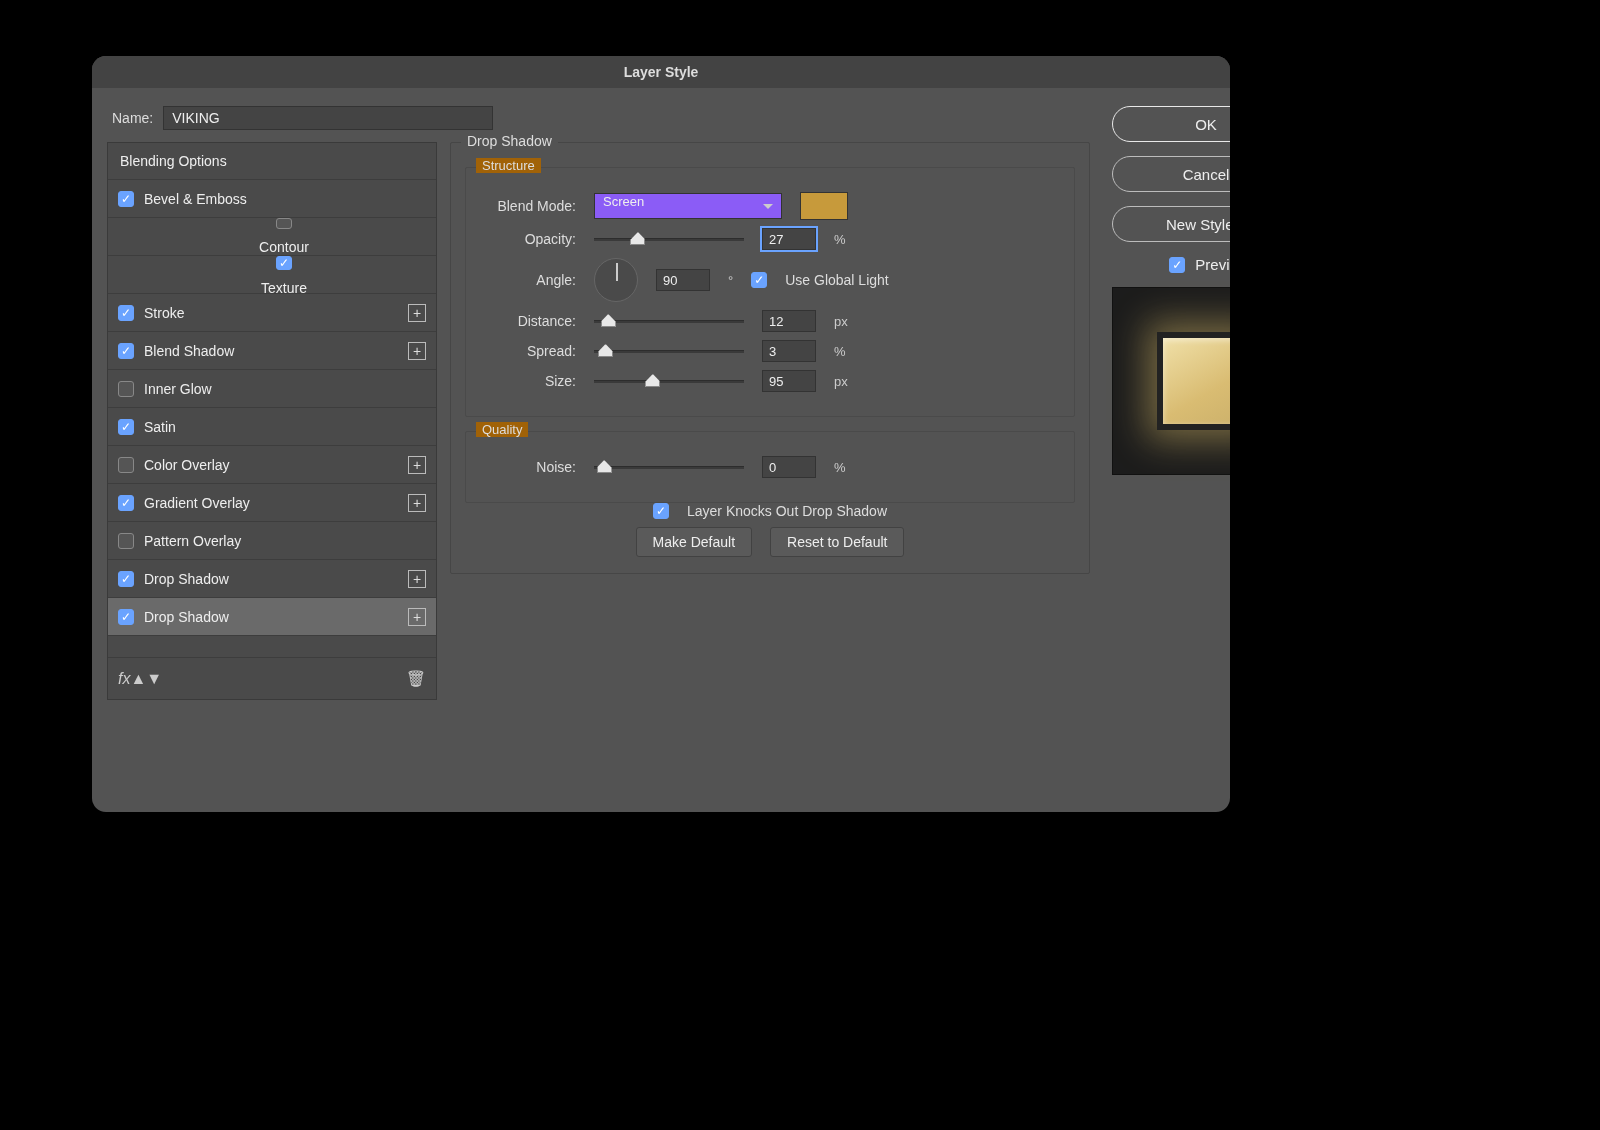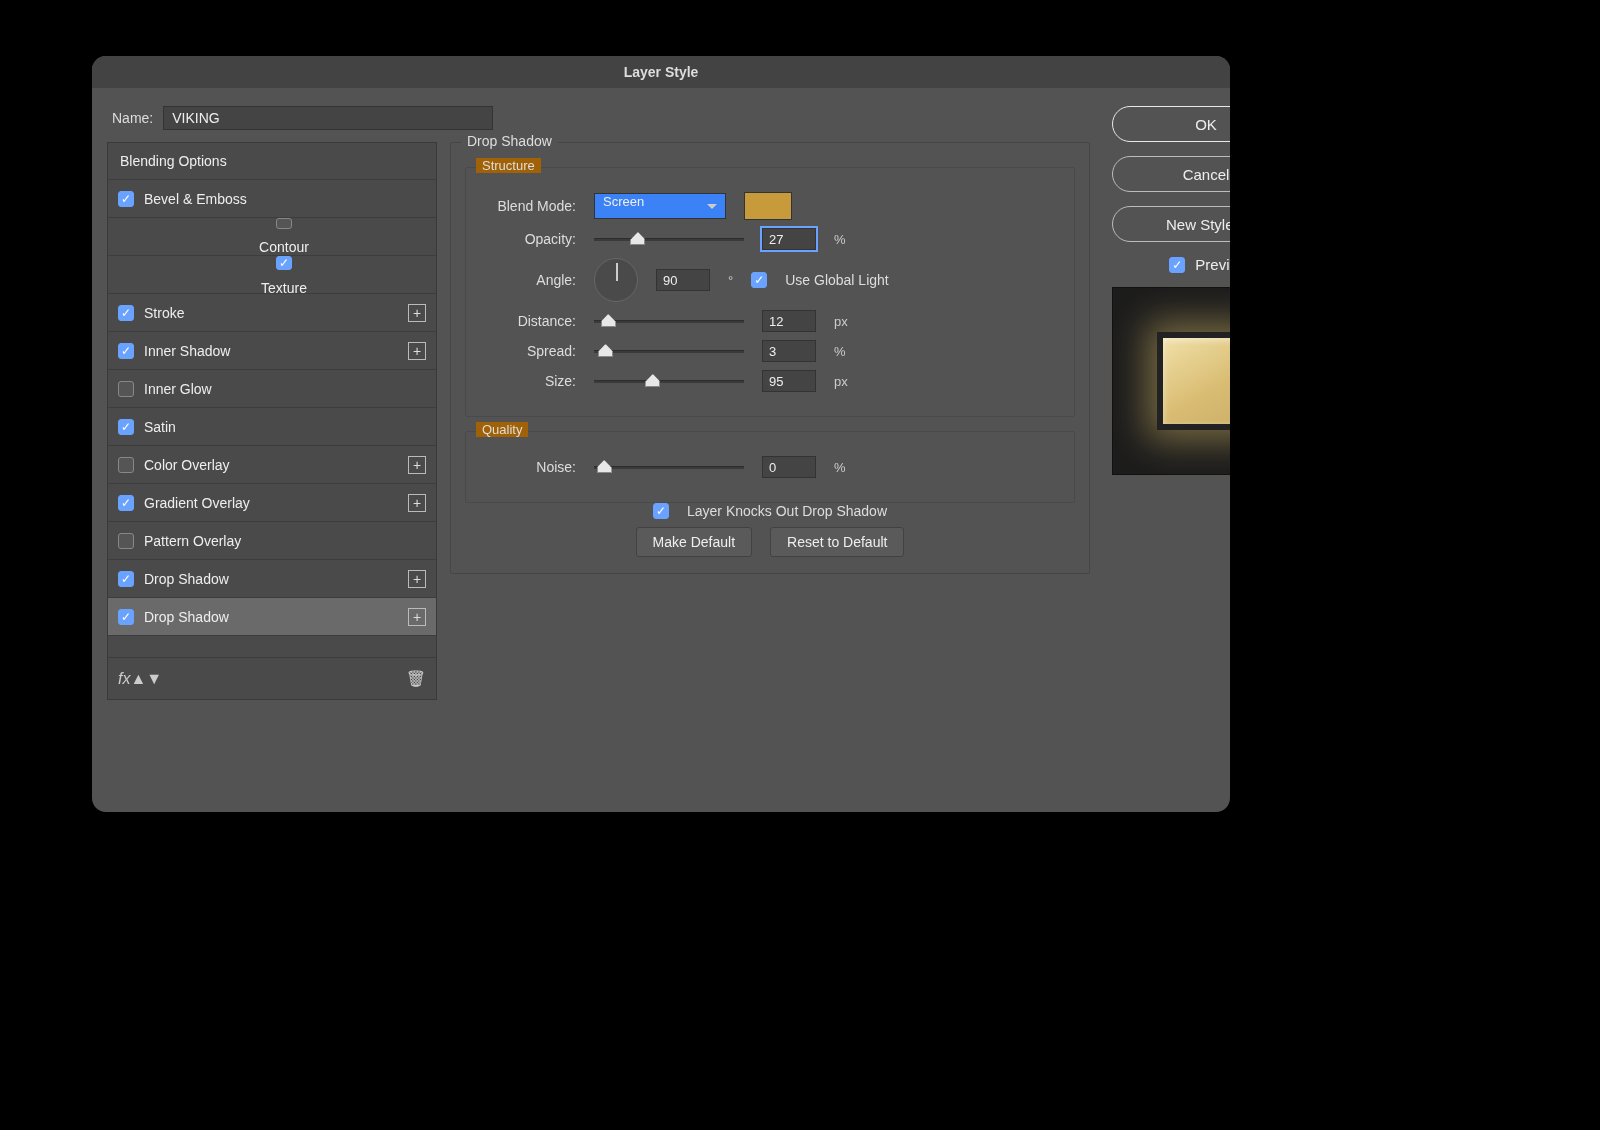--- a/index.html
+++ b/index.html
@@ -37,21 +37,21 @@
   .sp-footer .ic { font-size:16px; font-style: italic; }
 
   .main-panel { position: absolute; left: 358px; top: 86px; width: 640px; height: 558px; }
   .fieldset { border: 1px solid #464646; border-radius: 2px; padding: 18px 14px 16px 14px; margin-bottom: 12px; position: relative; }
   .fieldset > .legend { position: absolute; top: -10px; left: 10px; background: #535353; padding: 0 6px; color: #ddd; font-size: 14px; }
   .inner-fieldset { border: 1px solid #4a4a4a; border-radius: 2px; padding: 16px 14px; margin-top: 6px; position: relative; }
   .inner-fieldset > .legend { position: absolute; top: -10px; left: 10px; background: #a16207; padding: 0 6px; color: #ddd; font-size: 13px; }
 
   .frow { display: flex; align-items: center; margin: 8px 0; gap: 18px; }
   .flabel { width: 96px; text-align: right; color: #ddd; font-size: 14px; }
-  .select { width: 132px; height: 26px; background: #3b82f6; border: 1px solid #333; color: #eee; font-size: 13px; padding: 0 22px 0 8px; position: relative; }
+  .select { width: 188px; height: 26px; background: #8b5cf6; border: 1px solid #333; color: #eee; font-size: 13px; padding: 0 22px 0 8px; position: relative; }
   .select::after { content: ""; position:absolute; right:8px; top:10px; border:5px solid transparent; border-top-color:#ccc; }
   .swatch { width: 48px; height: 28px; background: #c79a3b; border: 1px solid #333; }
 
   .slider { position: relative; width: 150px; height: 18px; }
   .slider .track { position:absolute; left:0; right:0; top:8px; height:3px; background:#3a3a3a; border-top:1px solid #2d2d2d; }
   .slider .thumb { position:absolute; top:2px; width:15px; height:13px; background:#e8e8e8; border:1px solid #888; clip-path: polygon(50% 0, 100% 60%, 100% 100%, 0 100%, 0 60%); }
 
   .numbox { width: 54px; height: 22px; background: #444; border: 1px solid #333; color:#eee; font-size:13px; padding:0 6px; }
   .numbox.hl { outline: 2px solid #6aa3ff; }
   .unit { color:#ccc; font-size:13px; }
@@ -101,21 +101,21 @@
           <span class="cb checked"></span>
           <span class="lbl">Texture</span>
         </div>
         <div class="sp-row">
           <span class="cb checked"></span>
           <span class="lbl">Stroke</span>
           <span class="add">+</span>
         </div>
         <div class="sp-row">
           <span class="cb checked"></span>
-          <span class="lbl">Inner Shadow</span>
+          <span class="lbl">Blend Shadow</span>
           <span class="add">+</span>
         </div>
         <div class="sp-row">
           <span class="cb"></span>
           <span class="lbl">Inner Glow</span>
         </div>
         <div class="sp-row">
           <span class="cb checked"></span>
           <span class="lbl">Satin</span>
         </div>

